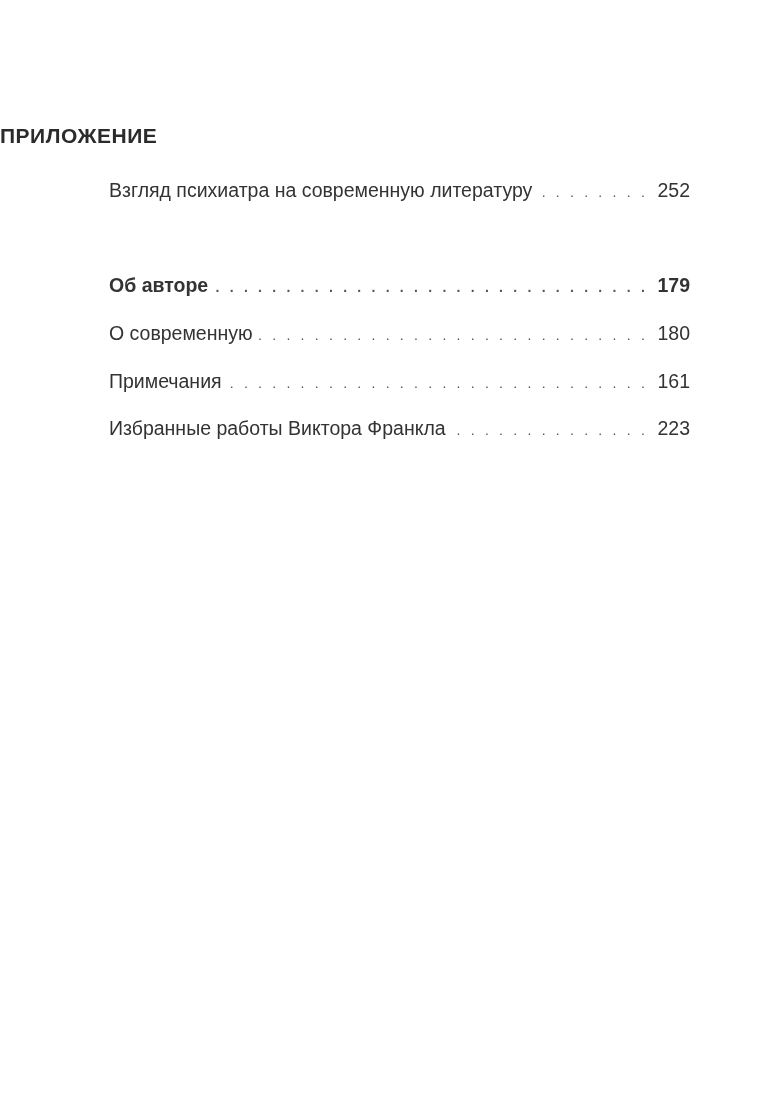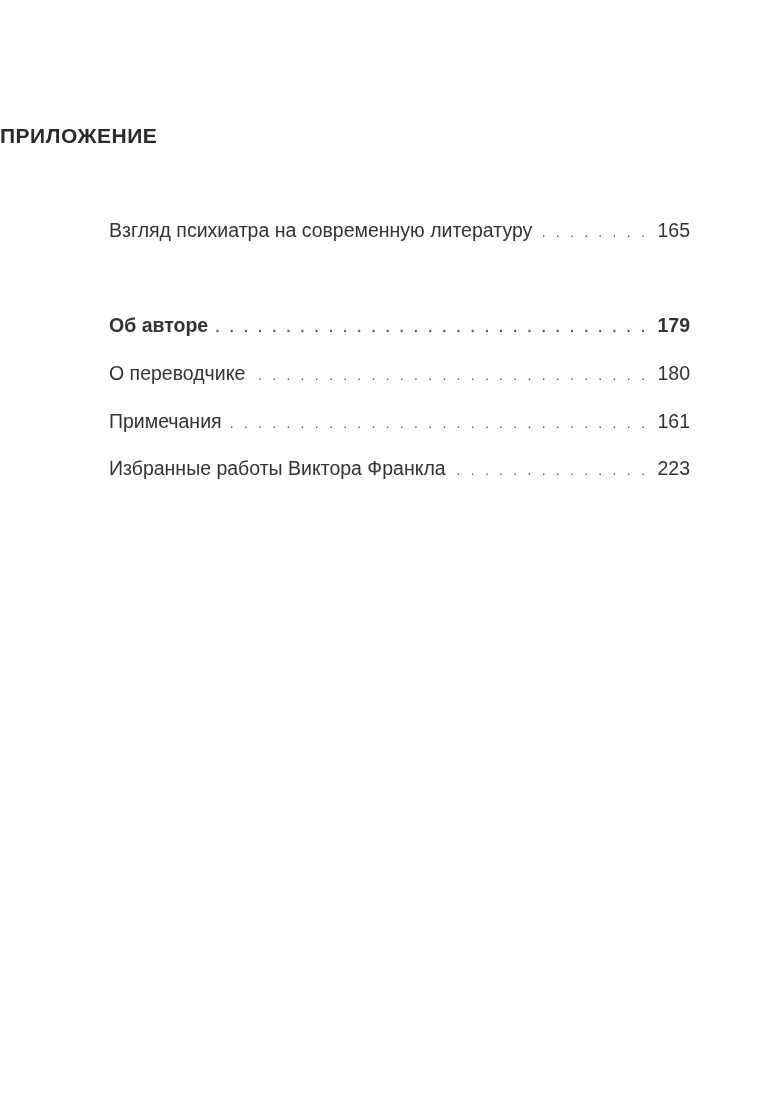--- a/index.html
+++ b/index.html
@@ -29,21 +29,20 @@
     .toc-row {
       position: absolute;
       left: 109px;
       width: 581px;
       display: flex;
       align-items: baseline;
       font-size: 19.5px;
       line-height: 24px;
       white-space: nowrap;
       color: #333333;
-      margin-top: 40px;
     }
     .toc-label {
       flex: 0 0 auto;
     }
     .toc-leader {
       flex: 1 1 auto;
       overflow: hidden;
       margin: 0 6px;
       font-size: 14px;
       letter-spacing: 3.2px;
@@ -60,31 +59,31 @@
 </head>
 <body>
 
 <div>
 
   <div class="page-title">ПРИЛОЖЕНИЕ</div>
 
   <div class="toc-row" style="top:178px;">
     <span class="toc-label">Взгляд психиатра на современную литературу</span>
     <span class="toc-leader">. . . . . . . . . . . . . . . . . . . . . . . . . . . . . . . . . . . . . . . . . . . . . . . . . . . . . . . . . . . . . . . . . . . .</span>
-    <span class="toc-page">165</span>
+    <span class="toc-page">252</span>
   </div>
 
   <div class="toc-row" style="top:273px;font-weight:bold;">
     <span class="toc-label">Об авторе</span>
     <span class="toc-leader">. . . . . . . . . . . . . . . . . . . . . . . . . . . . . . . . . . . . . . . . . . . . . . . . . . . . . . . . . . . . . . . . . . . .</span>
     <span class="toc-page">179</span>
   </div>
 
   <div class="toc-row" style="top:321px;">
-    <span class="toc-label">О переводчике</span>
+    <span class="toc-label">О современную</span>
     <span class="toc-leader">. . . . . . . . . . . . . . . . . . . . . . . . . . . . . . . . . . . . . . . . . . . . . . . . . . . . . . . . . . . . . . . . . . . .</span>
     <span class="toc-page">180</span>
   </div>
 
   <div class="toc-row" style="top:369px;">
     <span class="toc-label">Примечания</span>
     <span class="toc-leader">. . . . . . . . . . . . . . . . . . . . . . . . . . . . . . . . . . . . . . . . . . . . . . . . . . . . . . . . . . . . . . . . . . . .</span>
     <span class="toc-page">161</span>
   </div>
 

